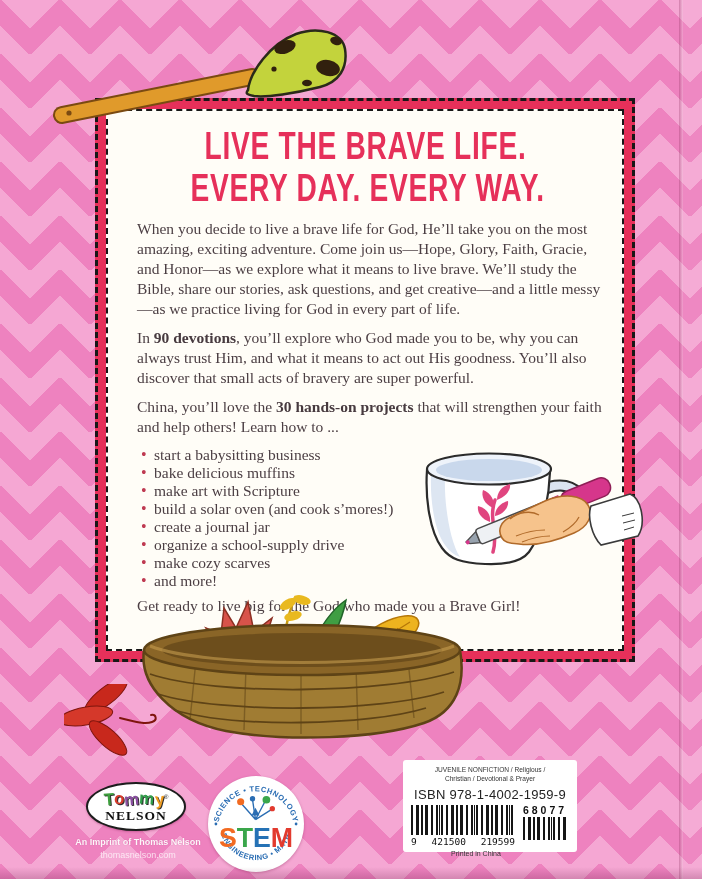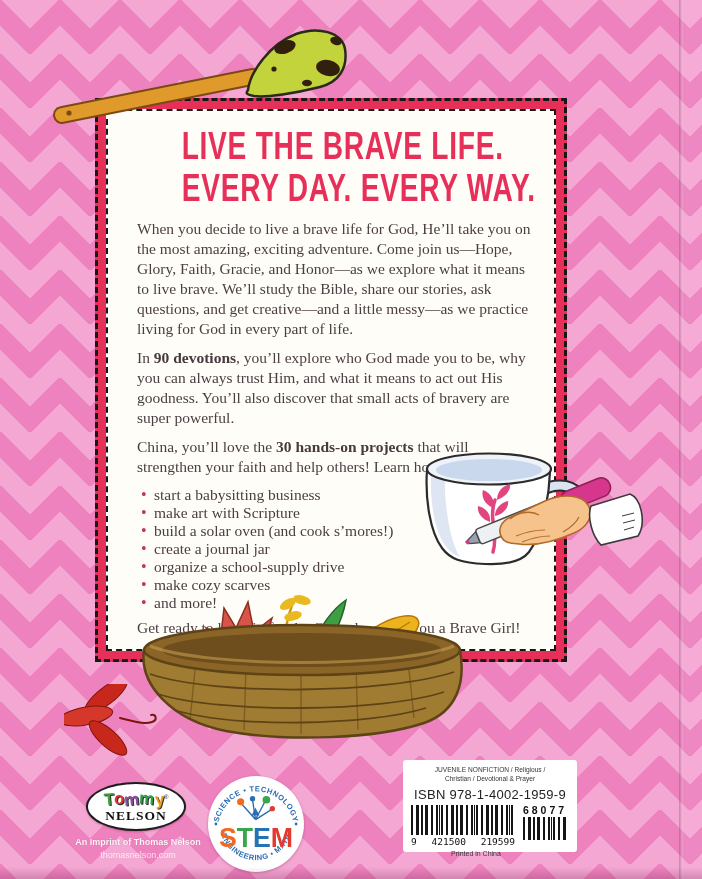--- a/index.html
+++ b/index.html
@@ -16,21 +16,21 @@
     background-size:60px 54px;
   }
   
   .crease{position:absolute;left:679px;top:0;width:4px;height:879px;
     background:linear-gradient(90deg,rgba(120,20,70,.28),rgba(255,255,255,.25));z-index:2;}
   .edge-shade{position:absolute;left:683px;top:0;width:19px;height:879px;background:rgba(255,255,255,.05);z-index:2;}
   .bottom-shade{position:absolute;left:0;bottom:0;width:702px;height:12px;
     background:linear-gradient(180deg,rgba(0,0,0,0),rgba(90,15,55,.22));z-index:9;}
 
   
-  .panel{position:absolute;left:95px;top:98px;width:472px;height:564px;
+  .panel{position:absolute;left:95px;top:98px;width:540px;height:564px;
     background:#e6305a;border:3px dashed #171717;box-sizing:border-box;z-index:3;}
   .panel-inner{position:absolute;left:8px;top:8px;right:8px;bottom:8px;
     background:#fffdf7;border:2px dashed #171717;box-sizing:border-box;overflow:hidden;}
   .panel-content{padding:14px 20px 0 21px;}
   .title{text-align:center;color:#e6305a;font-weight:800;font-size:38px;line-height:42px;
     letter-spacing:1px;transform:scaleX(.74);transform-origin:50% 50%;white-space:nowrap;}
   .body-copy{margin-top:10px;font-family:"Liberation Serif",serif;color:#4b3e43;
     font-size:15.5px;line-height:20px;}
   .body-copy p{margin:0 0 9px 8px;}
   .body-copy b{color:#473a3f;}
@@ -102,20 +102,21 @@
     <div class="panel-inner">
       <div class="panel-content">
         <div class="title">LIVE THE BRAVE LIFE.</div>
         <div class="title">EVERY DAY. EVERY WAY.</div>
         <div class="body-copy">
           <p>When you decide to live a brave life for God, He’ll take you on the most amazing, exciting adventure. Come join us—Hope, Glory, Faith, Gracie, and Honor—as we explore what it means to live brave. We’ll study the Bible, share our stories, ask questions, and get creative—and a little messy—as we practice living for God in every part of life.</p>
           <p><span>In </span><b>90 devotions</b><span>, you’ll explore who God made you to be, why you can always trust Him, and what it means to act out His goodness. You’ll also discover that small acts of bravery are super powerful.</span></p>
           <p><span>China, you’ll love the </span><b>30 hands-on projects</b><span> that will strengthen your faith and help others! Learn how to ...</span></p>
           <ul class="projects">
             <li>start a babysitting business</li>
+            <li>bake delicious muffins</li>
             <li>make art with Scripture</li>
             <li>build a solar oven (and cook s’mores!)</li>
             <li>create a journal jar</li>
             <li>organize a school-supply drive</li>
             <li>make cozy scarves</li>
             <li>and more!</li>
           </ul>
           <p class="closing">Get ready to live big for the God who made you a Brave Girl!</p>
         </div>
       </div>

